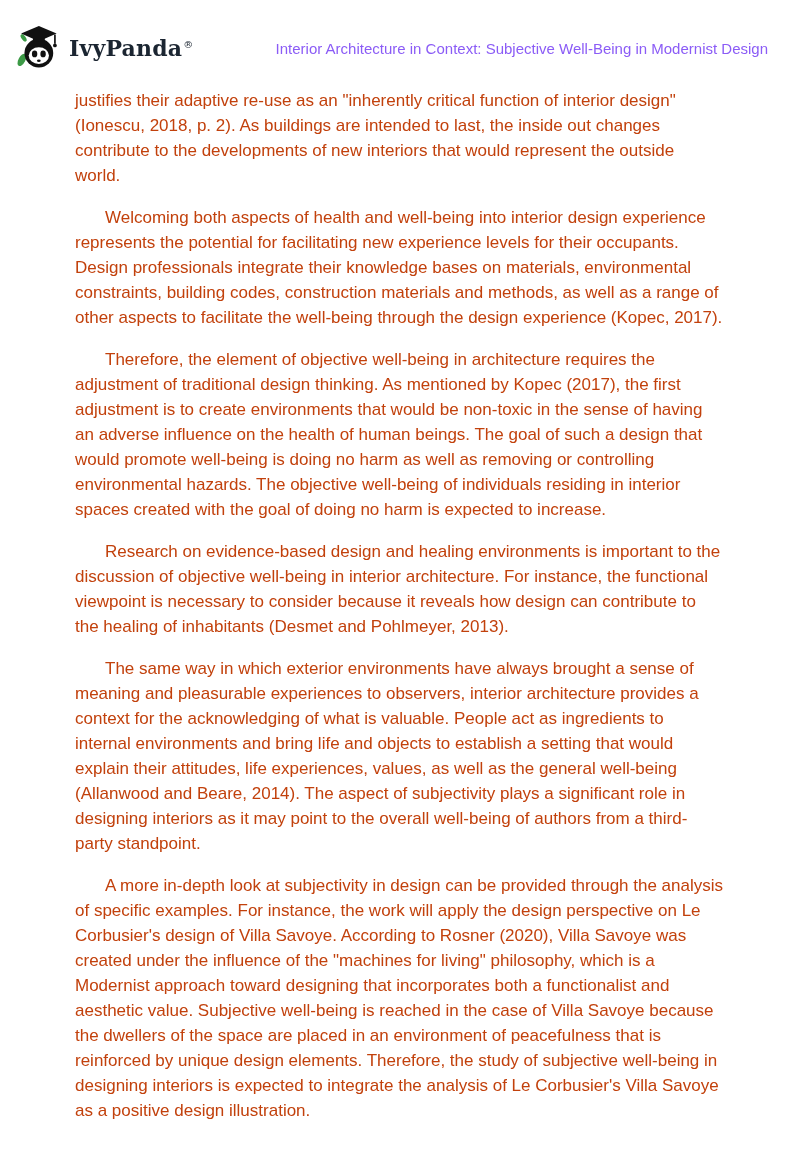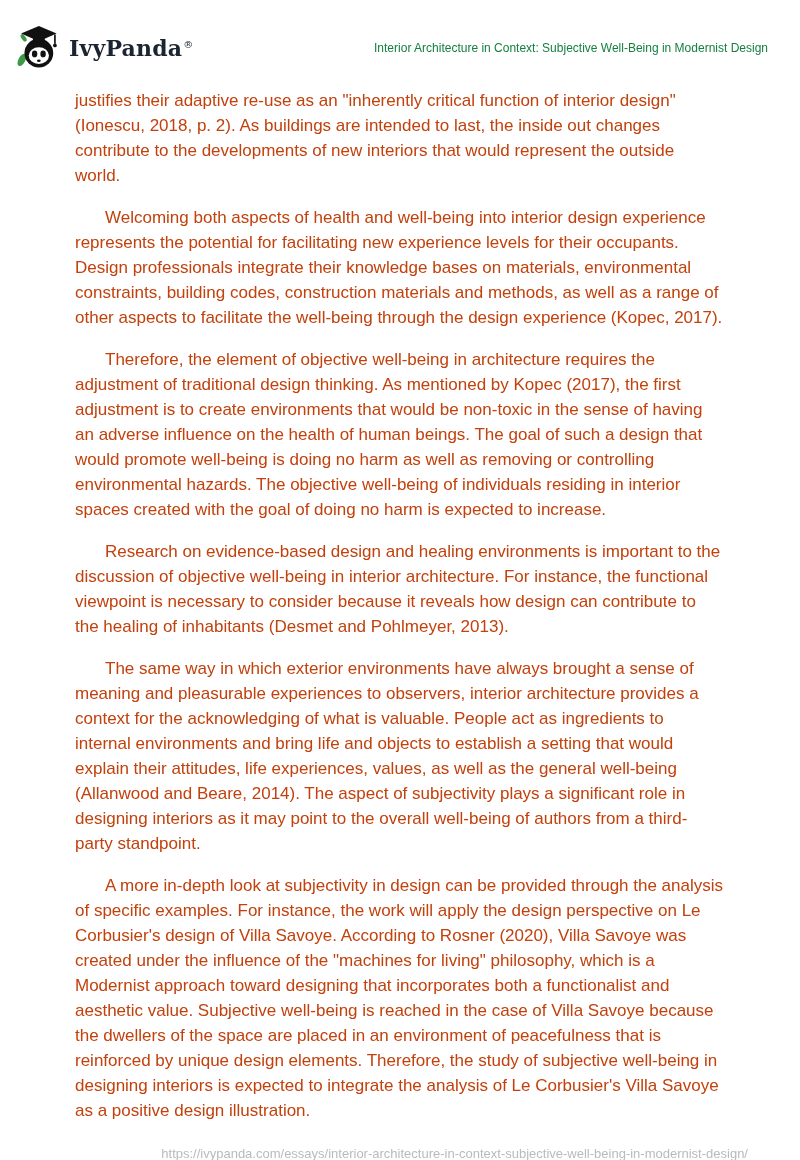--- a/index.html
+++ b/index.html
@@ -35,22 +35,22 @@
     line-height: 1;
   }
   .reg {
     font-size: 10px;
     font-weight: 400;
     vertical-align: super;
     margin-left: 1px;
   }
   .doc-title {
     margin-left: auto;
-    font-size: 12px;
-    color: #15803d;
+    font-size: 15px;
+    color: #8b5cf6;
     white-space: nowrap;
   }
   .content {
     padding: 13px 76px 0 75px;
   }
   .para {
     font-size: 17px;
     line-height: 25px;
     text-indent: 30px;
     margin-bottom: 17px;
@@ -94,17 +94,14 @@
 
   <main class="content">
     <p class="para no-indent">justifies their adaptive re-use as an "inherently critical function of interior design" (Ionescu, 2018, p. 2). As buildings are intended to last, the inside out changes contribute to the developments of new interiors that would represent the outside world.</p>
     <p class="para">Welcoming both aspects of health and well-being into interior design experience represents the potential for facilitating new experience levels for their occupants. Design professionals integrate their knowledge bases on materials, environmental constraints, building codes, construction materials and methods, as well as a range of other aspects to facilitate the well-being through the design experience (Kopec, 2017).</p>
     <p class="para">Therefore, the element of objective well-being in architecture requires the adjustment of traditional design thinking. As mentioned by Kopec (2017), the first adjustment is to create environments that would be non-toxic in the sense of having an adverse influence on the health of human beings. The goal of such a design that would promote well-being is doing no harm as well as removing or controlling environmental hazards. The objective well-being of individuals residing in interior spaces created with the goal of doing no harm is expected to increase.</p>
     <p class="para">Research on evidence-based design and healing environments is important to the discussion of objective well-being in interior architecture. For instance, the functional viewpoint is necessary to consider because it reveals how design can contribute to the healing of inhabitants (Desmet and Pohlmeyer, 2013).</p>
     <p class="para">The same way in which exterior environments have always brought a sense of meaning and pleasurable experiences to observers, interior architecture provides a context for the acknowledging of what is valuable. People act as ingredients to internal environments and bring life and objects to establish a setting that would explain their attitudes, life experiences, values, as well as the general well-being (Allanwood and Beare, 2014). The aspect of subjectivity plays a significant role in designing interiors as it may point to the overall well-being of authors from a third-party standpoint.</p>
     <p class="para">A more in-depth look at subjectivity in design can be provided through the analysis of specific examples. For instance, the work will apply the design perspective on Le Corbusier's design of Villa Savoye. According to Rosner (2020), Villa Savoye was created under the influence of the "machines for living" philosophy, which is a Modernist approach toward designing that incorporates both a functionalist and aesthetic value. Subjective well-being is reached in the case of Villa Savoye because the dwellers of the space are placed in an environment of peacefulness that is reinforced by unique design elements. Therefore, the study of subjective well-being in designing interiors is expected to integrate the analysis of Le Corbusier's Villa Savoye as a positive design illustration.</p>
   </main>
 
-  <footer class="footer">
-    <span>https://ivypanda.com/essays/interior-architecture-in-context-subjective-well-being-in-modernist-design/</span>
-  </footer>
 
 </div>
 
 </body></html>

